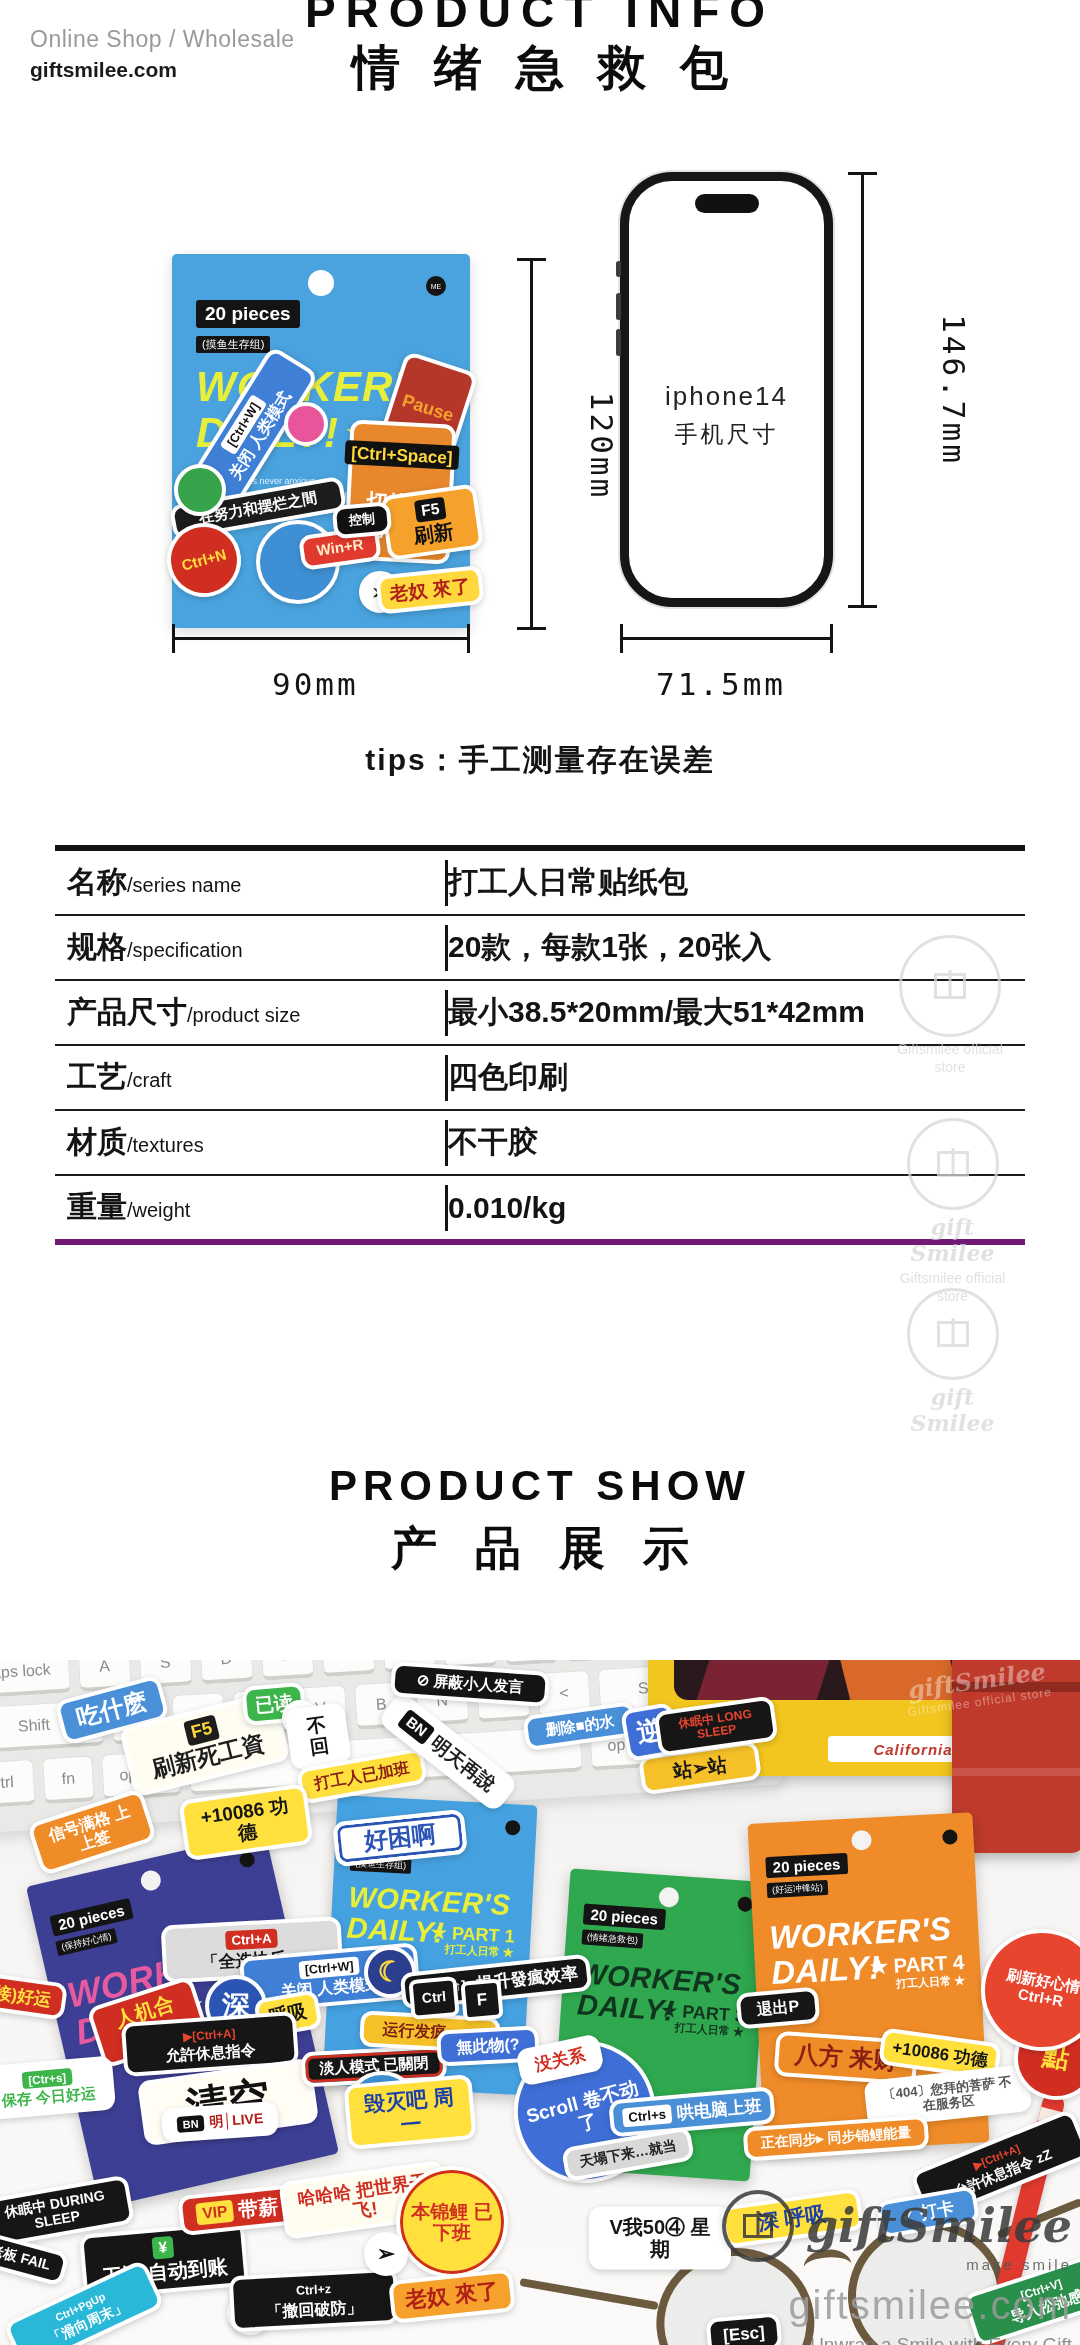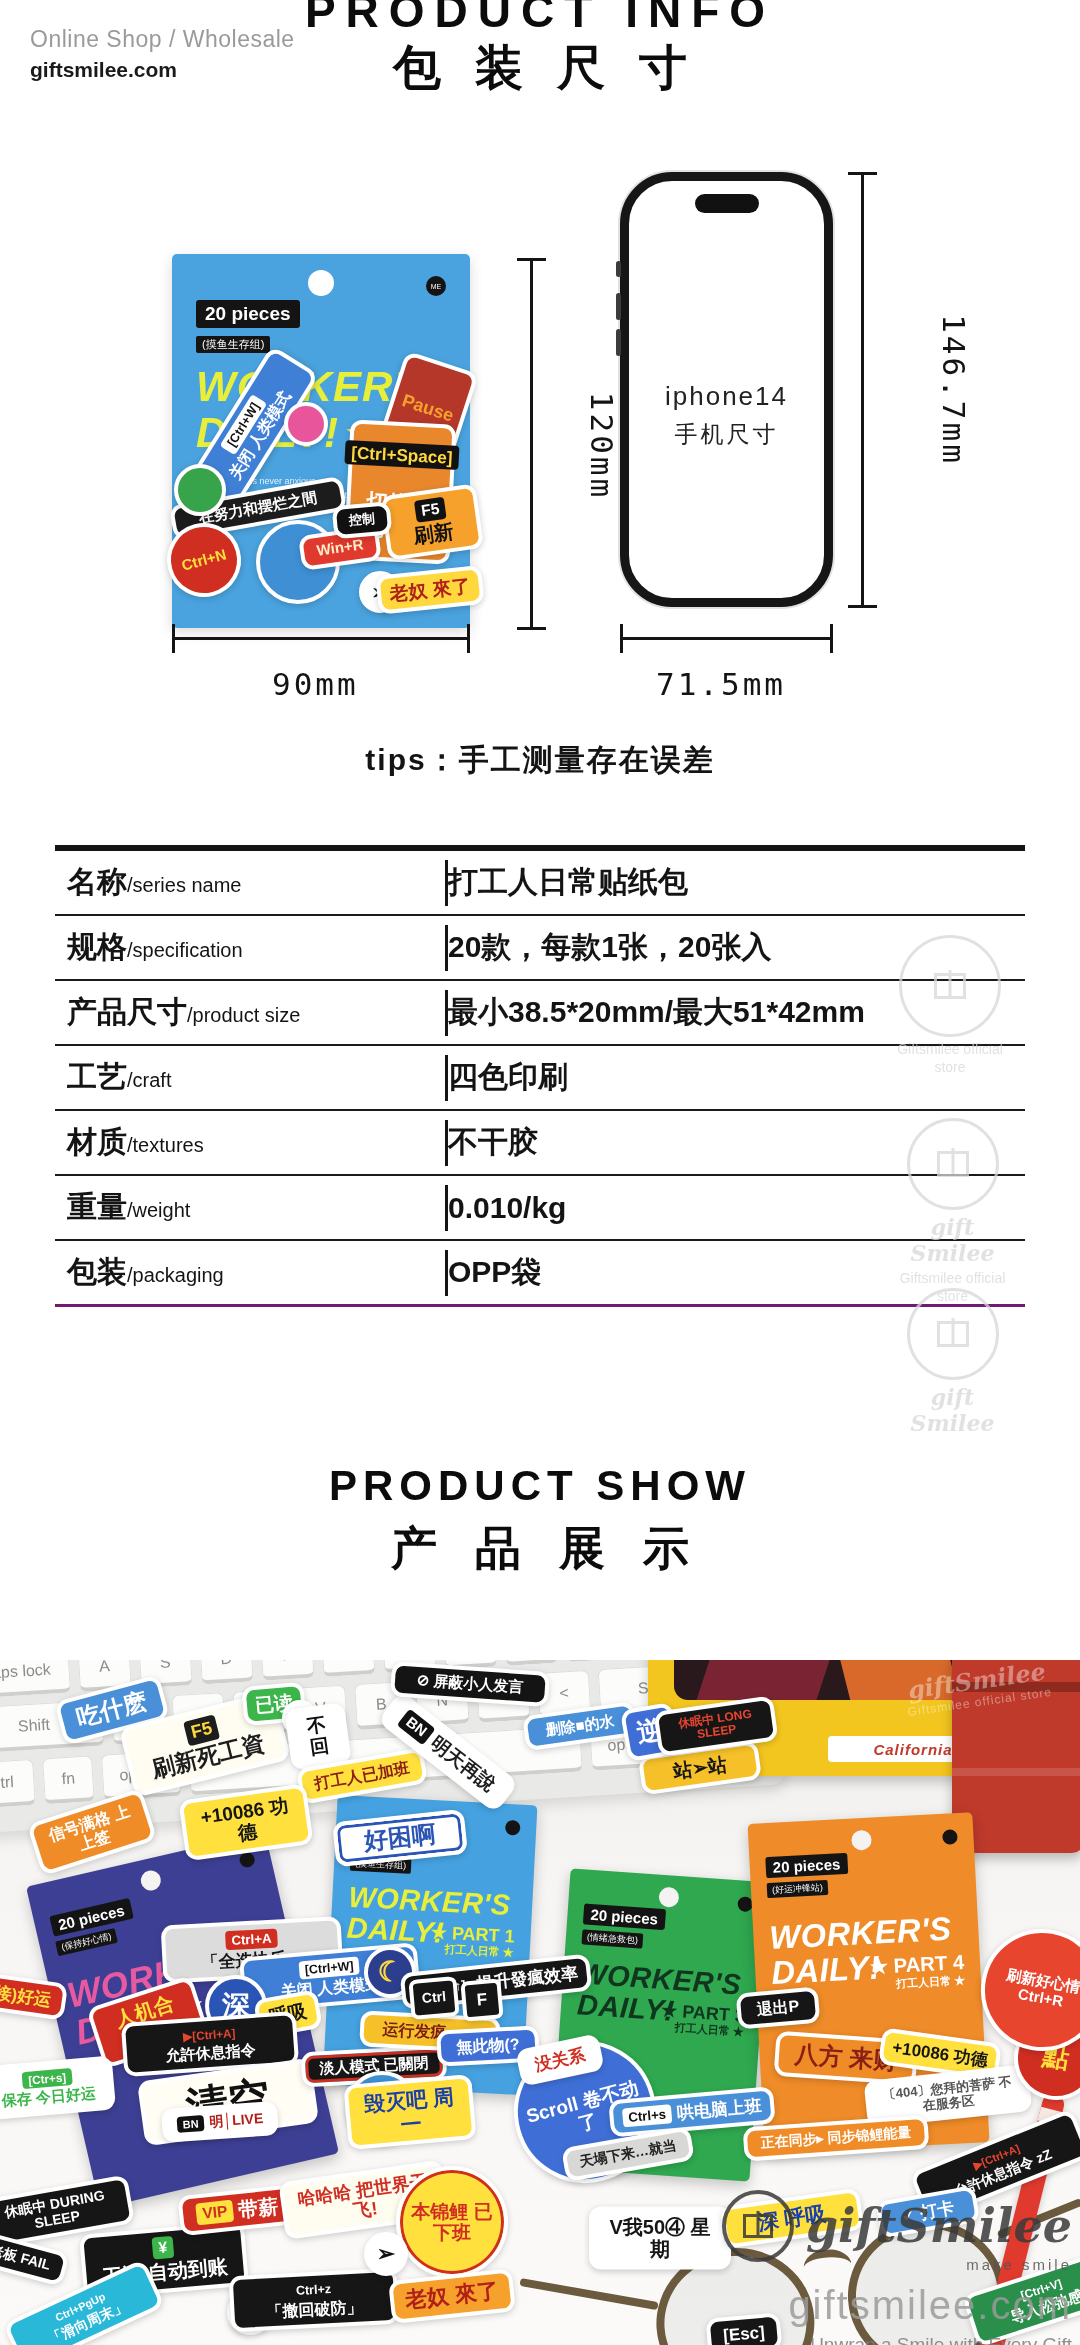--- a/index.html
+++ b/index.html
@@ -33,21 +33,21 @@
   .hero-pack .psub{position:absolute;right:26px;top:192px;font-size:13px;font-weight:700;}
   .hero-pack .tag1,.hero-pack .tag2{position:absolute;left:26px;color:rgba(255,255,255,.85);font-size:9px;}
   .hero-pack .tag1{top:222px;} .hero-pack .tag2{top:236px;}
   
   .phone{position:absolute;left:620px;top:172px;width:213px;height:435px;border:9px solid #161616;border-radius:52px;background:#fff;box-sizing:border-box;box-shadow:0 0 0 2px #e2e2e2;}
   .phone .island{position:absolute;left:50%;top:13px;transform:translateX(-50%);width:64px;height:19px;border-radius:10px;background:#111;}
   .phone .pbtn{position:absolute;left:-13px;width:5px;background:#3c3c3c;border-radius:3px;}
   .phone .ptext{position:absolute;left:0;top:200px;width:100%;text-align:center;font-size:26px;color:#222;letter-spacing:2px;}
   .phone .ptext2{position:absolute;left:0;top:238px;width:100%;text-align:center;font-size:23px;color:#222;letter-spacing:3px;}
   
-  .spec{position:absolute;left:55px;top:845px;width:970px;border-top:6px solid #141414;border-bottom:3px solid #701a75;}
+  .spec{position:absolute;left:55px;top:845px;width:970px;border-top:6px solid #141414;border-bottom:6px solid #701a75;}
   .spec-row{display:flex;align-items:center;height:63px;border-bottom:2px solid #1a1a1a;}
   .spec-row:last-child{border-bottom:none;}
   .spec-label{width:390px;padding-left:12px;box-sizing:border-box;white-space:nowrap;}
   .spec-label .cn{font-size:30px;font-weight:700;color:#141414;}
   .spec-label .en{font-size:20px;font-weight:500;color:#141414;}
   .spec-div{width:3px;height:46px;background:#141414;}
   .spec-value{font-size:30px;font-weight:600;color:#141414;white-space:nowrap;}
   
   .wm{position:absolute;text-align:center;color:#d8d8d8;opacity:.75;pointer-events:none;}
   .wm .ring{margin:0 auto;border:3px solid #d8d8d8;border-radius:50%;display:flex;align-items:center;justify-content:center;}
@@ -113,21 +113,21 @@
   .photo-wm .slogan{font-size:19px;color:#7d7d7d;margin-top:6px;}
 </style>
 </head>
 <body>
 
 <div class="page">
 
   <div class="shop-line">Online Shop / Wholesale</div>
   <div class="domain-line">giftsmilee.com</div>
   <div class="title-en">PRODUCT INFO</div>
-  <div class="title-cn">包装尺寸</div>
+  <div class="title-cn">情绪急救包</div>
 
   <div class="hero-pack" id="hero-pack" style="background: rgb(74, 163, 222);">
     <div class="hole"></div>
     <div class="medot">ME</div>
     <div class="pieces">20 pieces</div>
     <div class="pnote">(摸鱼生存组)</div>
     <div class="t1" id="hero-t1" style="color: rgb(232, 239, 58);">WORKER'S</div>
     <div class="t2" id="hero-t2" style="color: rgb(232, 239, 58);">DAILY!</div>
     <div class="part" id="hero-part" style="color: rgb(232, 239, 58);">★ PART 1</div>
     <div class="psub" id="hero-psub" style="color: rgb(232, 239, 58);">打工人日常 ★</div>
@@ -193,25 +193,20 @@
       </div>
       <div class="spec-row">
         <div class="spec-label"><span class="cn">材质</span><span class="en">/textures</span></div>
         <div class="spec-div"></div>
         <div class="spec-value">不干胶</div>
       </div>
       <div class="spec-row">
         <div class="spec-label"><span class="cn">重量</span><span class="en">/weight</span></div>
         <div class="spec-div"></div>
         <div class="spec-value">0.010/kg</div>
-      </div>
-      <div class="spec-row">
-        <div class="spec-label"><span class="cn">包装</span><span class="en">/packaging</span></div>
-        <div class="spec-div"></div>
-        <div class="spec-value">OPP袋</div>
       </div>
     </div>
 
   <div class="wm" style="left:885px;top:935px;width:130px;">
     <div class="ring" style="width:96px;height:96px;">
         <div class="gbox"></div>
       </div>
     <div class="store">Giftsmilee official store</div>
   </div>
   <div class="wm" style="left:890px;top:1118px;width:125px;">

